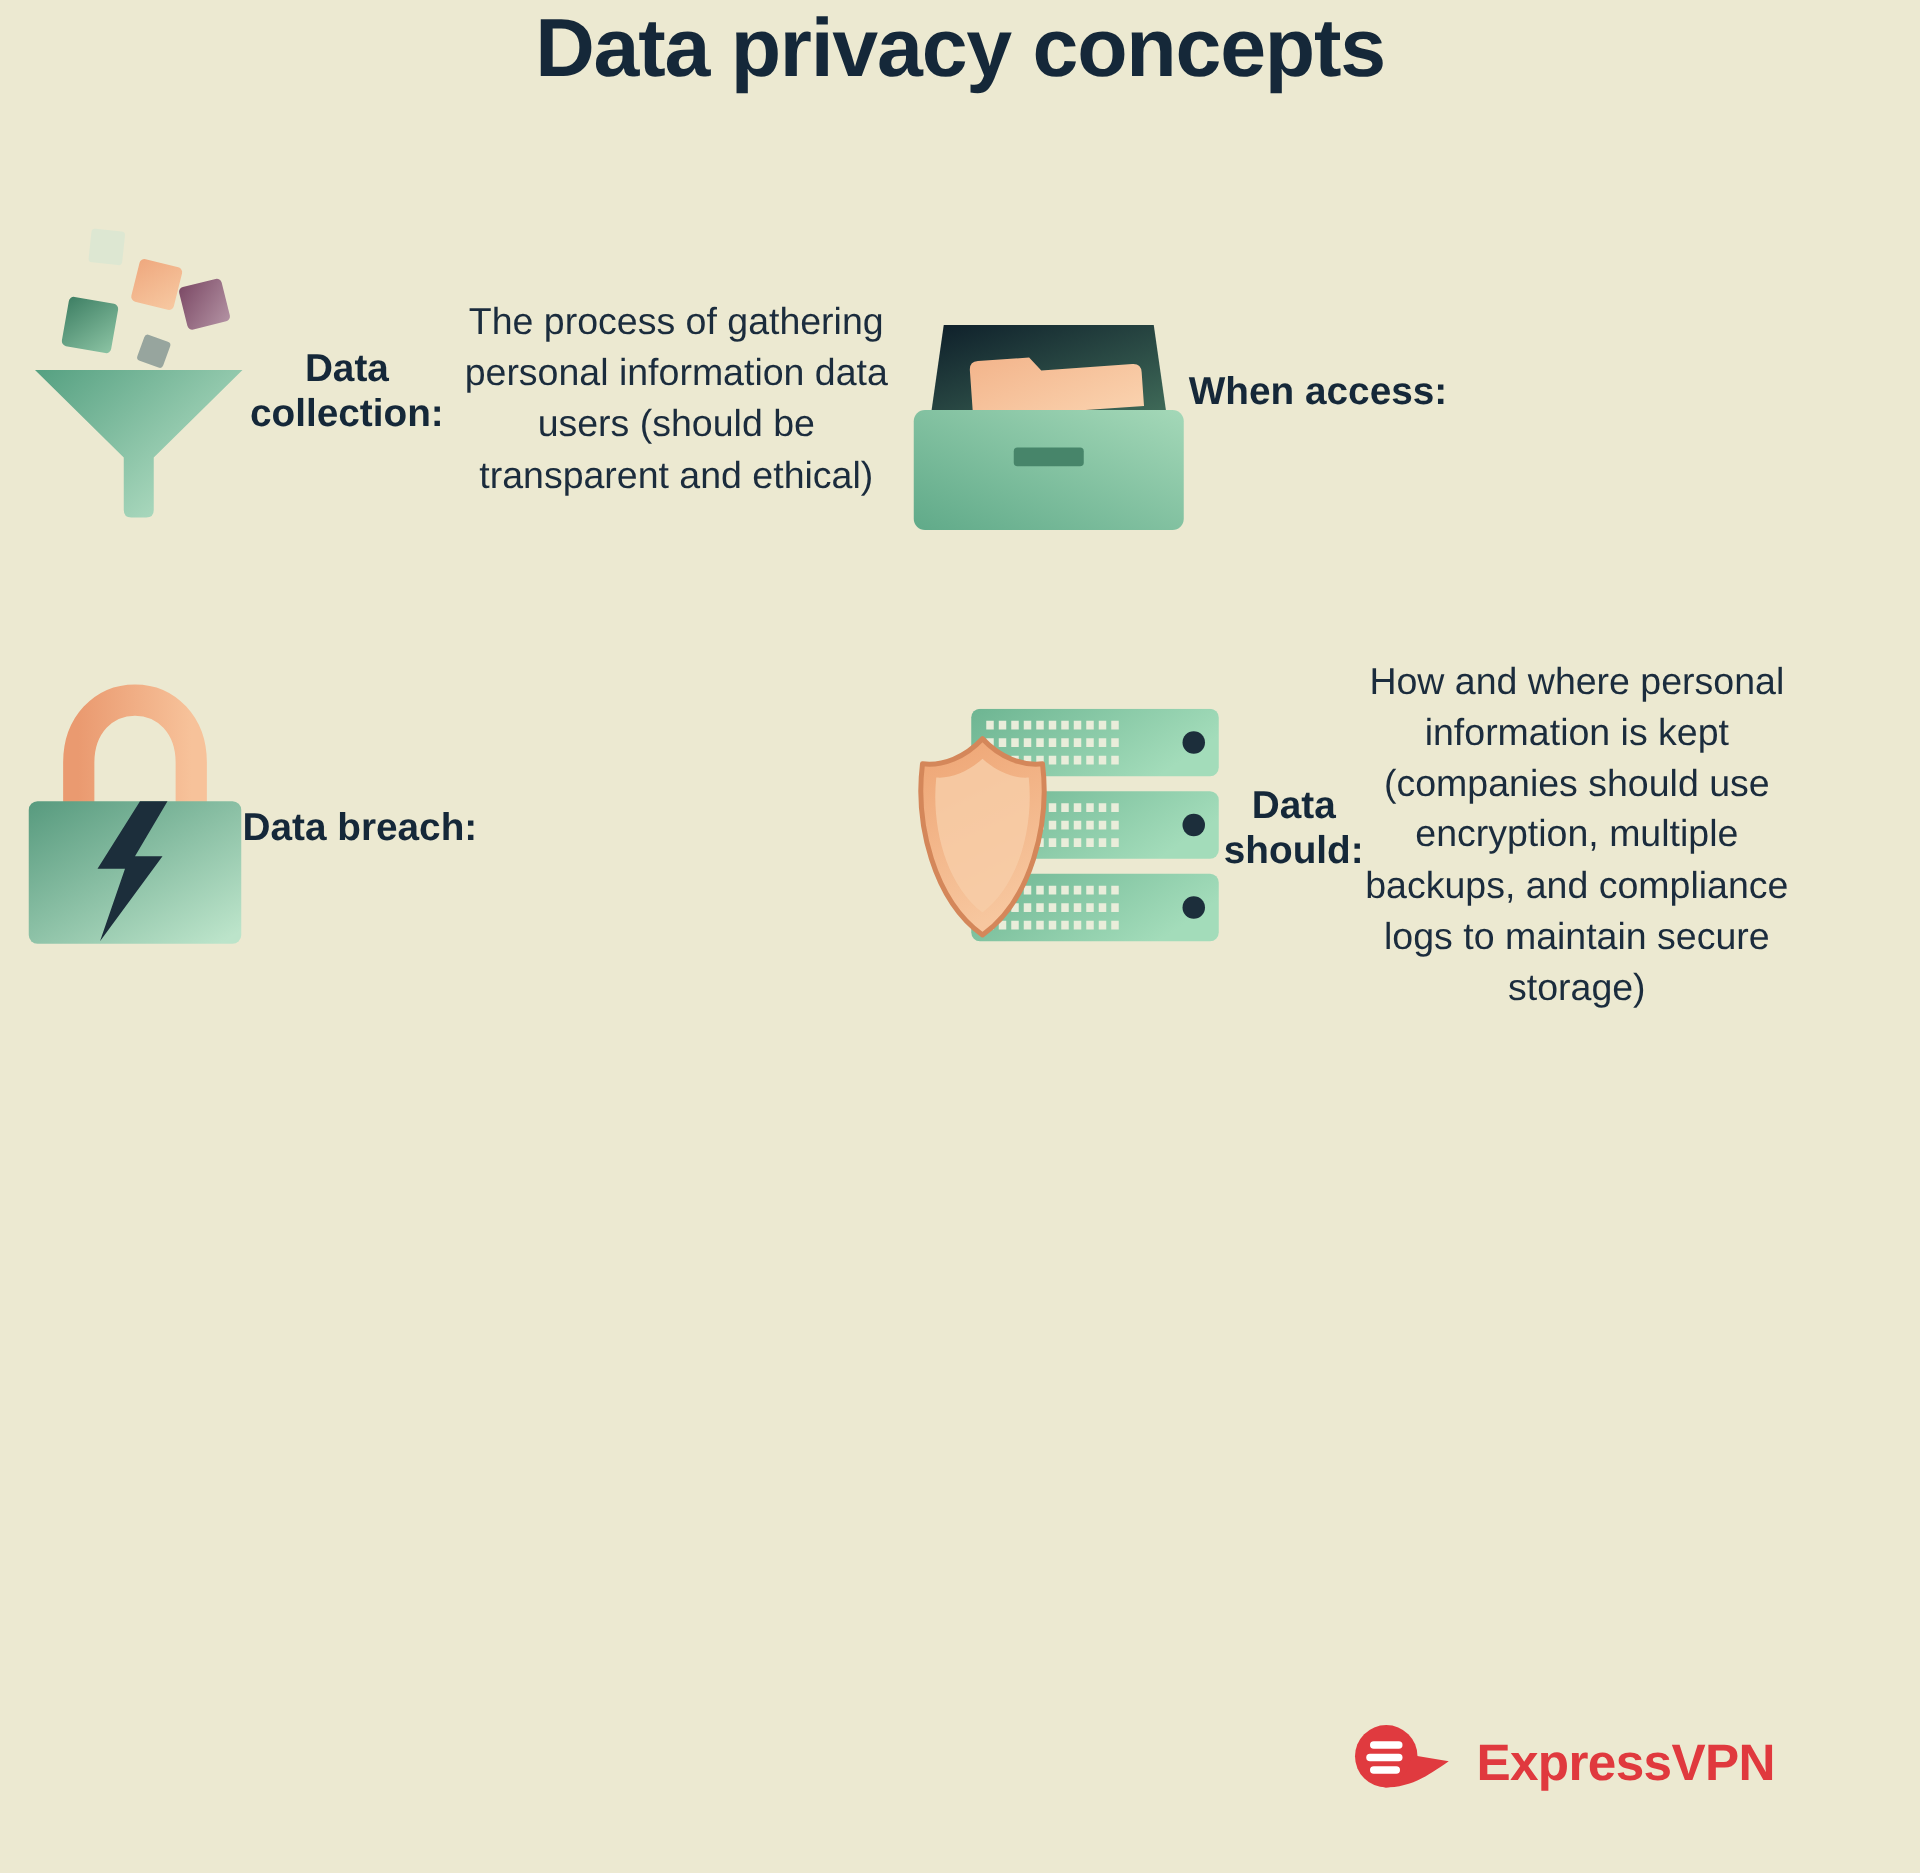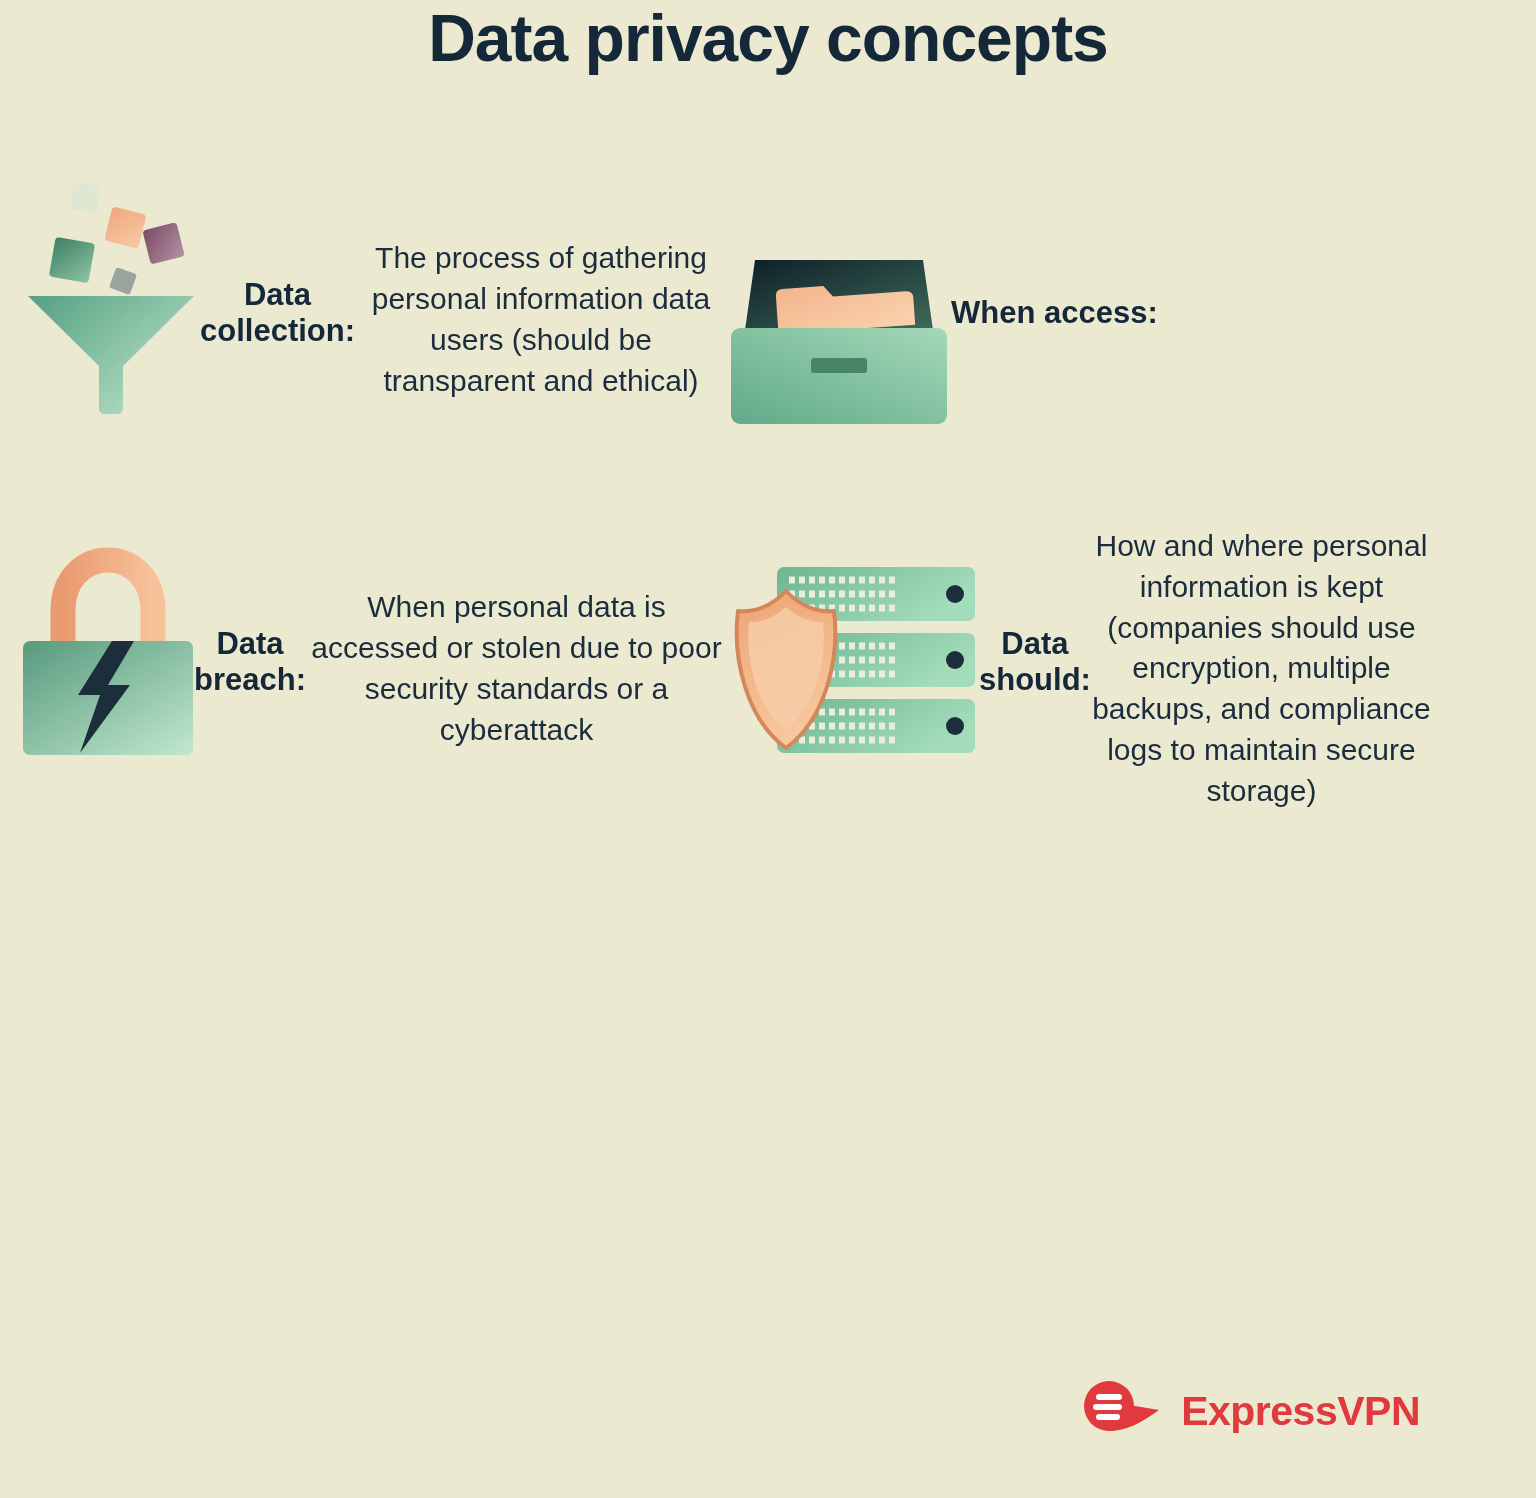--- a/index.html
+++ b/index.html
@@ -109,21 +109,20 @@
               <stop offset="0" stop-color="#579a7e"></stop>
                 <stop offset="1" stop-color="#bce4ca"></stop>
             </linearGradient>
           </defs>
           <path d="M41 100 V63 C41 33 61 13 86 13 C111 13 131 33 131 63 V100" fill="none" stroke="url(#gShackle)" stroke-width="25"></path>
           <rect x="1" y="94" width="170" height="114" rx="7" fill="url(#gLock)"></rect>
           <path d="M90 94 L56 148 L78 148 L58 206 L108 138 L86 138 L112 94 Z" fill="#1c2e3b"></path>
         </svg>
       </div>
       <h3>Data breach:</h3>
-      <p class="w2">When personal data is accessed or stolen due to poor security standards or a cyberattack</p>
     </section>
 
     <section class="cell row2">
       <div class="icon-box">
         <svg width="252" height="190" viewBox="0 0 252 190" aria-hidden="true">
           <defs>
             <linearGradient id="gSrv" x1="0" y1="0" x2="1" y2="0.4">
               <stop offset="0" stop-color="#6db592"></stop>
                 <stop offset="1" stop-color="#a3dcba"></stop>
             </linearGradient>

